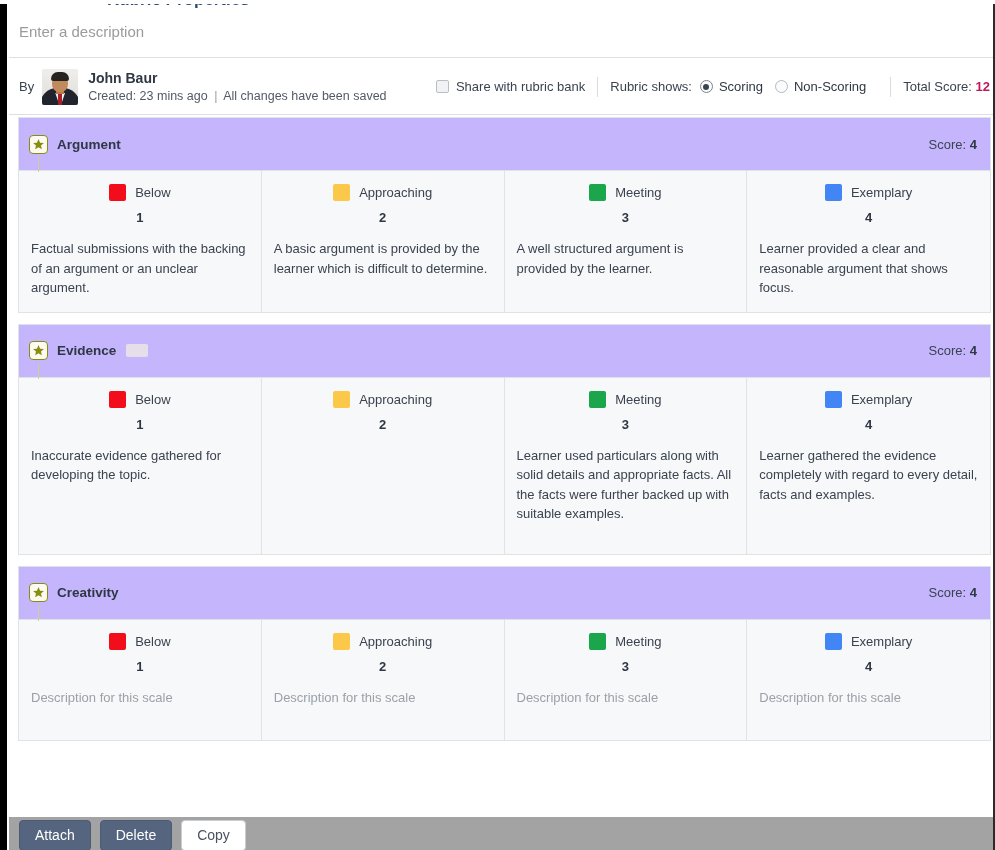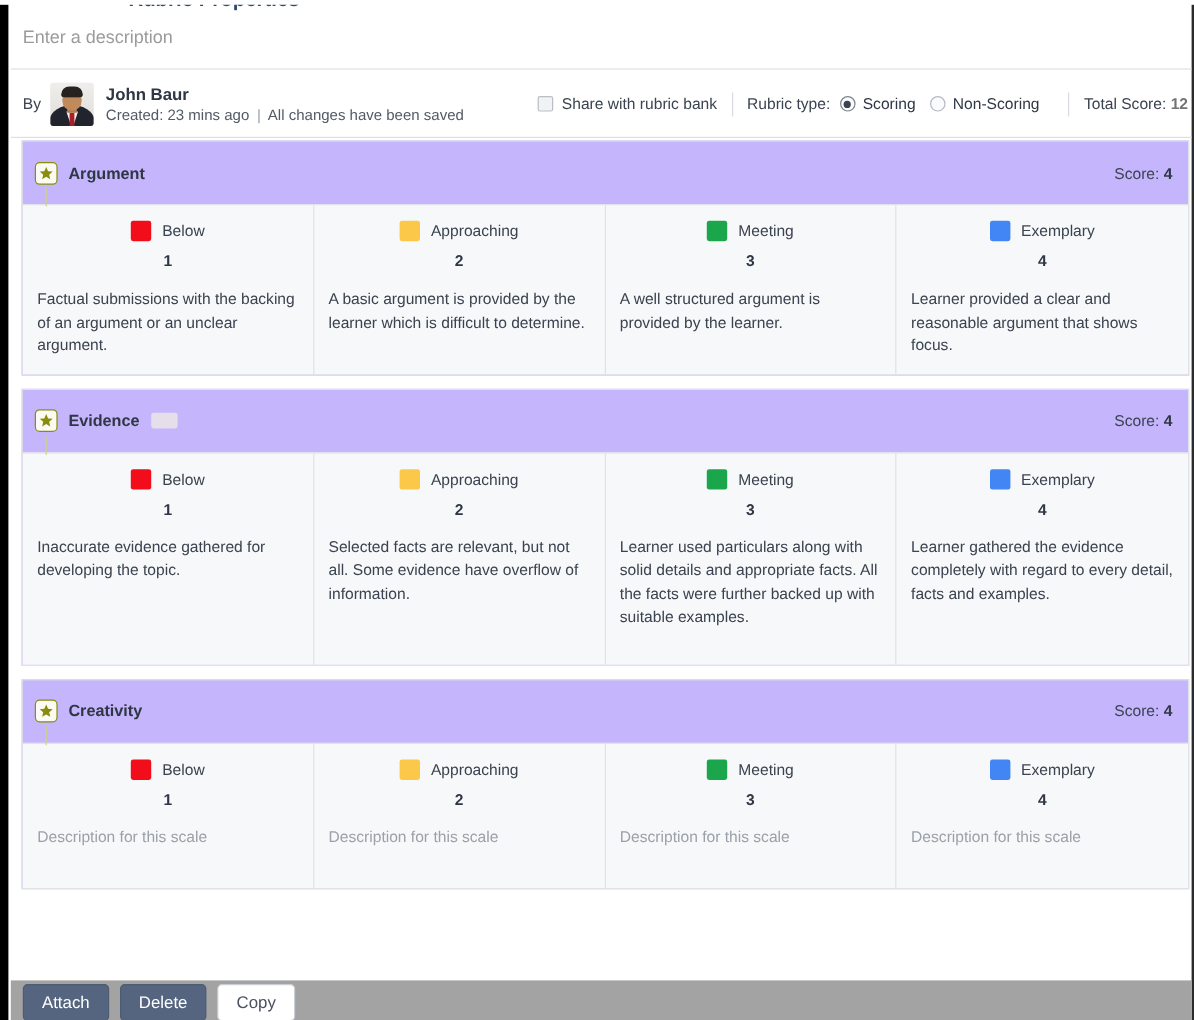--- a/index.html
+++ b/index.html
@@ -150,21 +150,21 @@
     margin-right: 6px; flex: none;
   }
   .radio.on { border-color: #7d848d; }
   .radio.on::after {
     content: ""; position: absolute;
     left: 2.5px; top: 2.5px; width: 6px; height: 6px;
     border-radius: 50%; background: #3b4350;
   }
   .radio-text { font-weight: normal; color: #2f3744; margin-right: 12px; }
   .total-score { color: #3b4350; }
-  .total-score b { color: #737373; }
+  .total-score b { color: #be185d; }
 
   
   .cards {
     position: absolute;
     left: 2px; top: 113px;
     width: 991px;
     padding: 0 9px;
   }
   .card {
     border: 1px solid #dfe2e6;
@@ -319,21 +319,21 @@
 
     <div class="options">
       <div class="opt-item">
         <span class="chk"></span>
         <span>Share with rubric bank</span>
       </div>
 
       <div class="vsep"></div>
 
       <div class="opt-item">
-        <span class="rt-label">Rubric type:</span>
+        <span class="rt-label">Rubric shows:</span>
         <span class="radio on"></span>
         <span class="radio-text">Scoring</span>
         <span class="radio"></span>
         <span class="radio-text">Non-Scoring</span>
       </div>
 
       <div class="vsep"></div>
 
       <div class="total-score">
         <span>Total Score:</span>
@@ -417,21 +417,20 @@
           </div>
           <div class="scale-points">1</div>
           <div class="scale-desc">Inaccurate evidence gathered for developing the topic.</div>
         </div>
         <div class="scale">
           <div class="scale-head">
             <span class="swatch" style="background:#fbc84a"></span>
             <span class="scale-name">Approaching</span>
           </div>
           <div class="scale-points">2</div>
-          <div class="scale-desc">Selected facts are relevant, but not all. Some evidence have overflow of information.</div>
         </div>
         <div class="scale">
           <div class="scale-head">
             <span class="swatch" style="background:#1ca64c"></span>
             <span class="scale-name">Meeting</span>
           </div>
           <div class="scale-points">3</div>
           <div class="scale-desc">Learner used particulars along with solid details and appropriate facts. All the facts were further backed up with suitable examples.</div>
         </div>
         <div class="scale">

